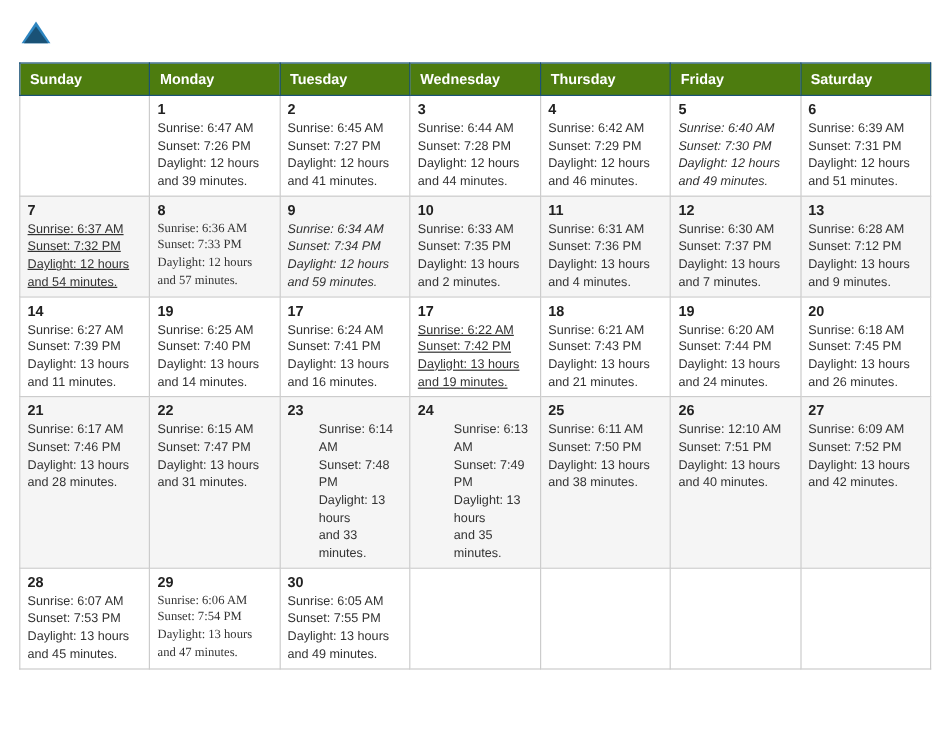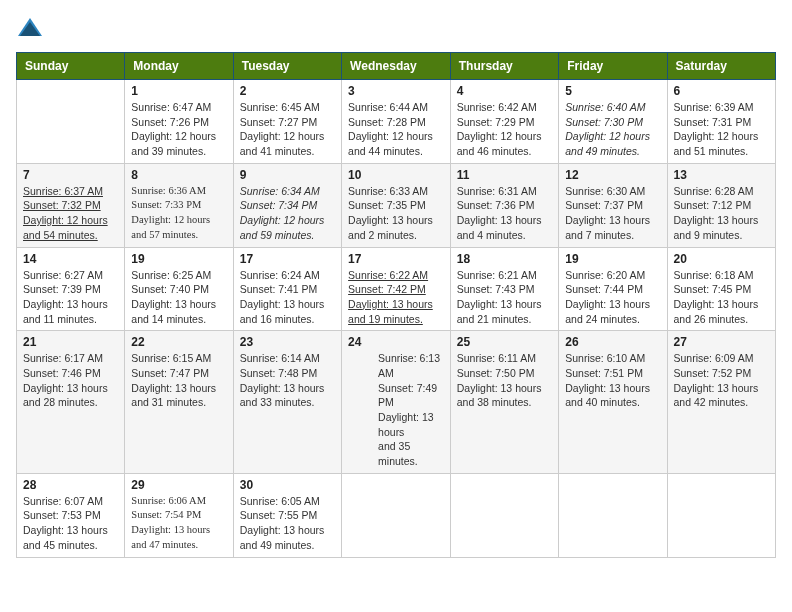--- a/index.html
+++ b/index.html
@@ -268,42 +268,42 @@
         </td>
         <td>
           <span class="day-number">22</span>
           <div class="day-info" style="white-space: pre-line;">Sunrise: 6:15 AM
 Sunset: 7:47 PM
 Daylight: 13 hours
 and 31 minutes.</div>
         </td>
         <td>
           <span class="day-number">23</span>
-          <div class="day-info" style="white-space: pre-line;">Sunrise: 6:14 AM
+          <div class="day-info" style="white-space: pre-line; margin-left: 26px;">Sunrise: 6:14 AM
 Sunset: 7:48 PM
 Daylight: 13 hours
 and 33 minutes.</div>
         </td>
         <td>
           <span class="day-number">24</span>
           <div class="day-info" style="white-space: pre-line; margin-left: 30px;">Sunrise: 6:13 AM
 Sunset: 7:49 PM
 Daylight: 13 hours
 and 35 minutes.</div>
         </td>
         <td>
           <span class="day-number">25</span>
           <div class="day-info" style="white-space: pre-line;">Sunrise: 6:11 AM
 Sunset: 7:50 PM
 Daylight: 13 hours
 and 38 minutes.</div>
         </td>
         <td>
           <span class="day-number">26</span>
-          <div class="day-info" style="white-space: pre-line;">Sunrise: 6:10 AM
+          <div class="day-info" style="white-space: pre-line;">Sunrise: 12:10 AM
 Sunset: 7:51 PM
 Daylight: 13 hours
 and 40 minutes.</div>
         </td>
         <td>
           <span class="day-number">27</span>
           <div class="day-info" style="white-space: pre-line;">Sunrise: 6:09 AM
 Sunset: 7:52 PM
 Daylight: 13 hours
 and 42 minutes.</div>

